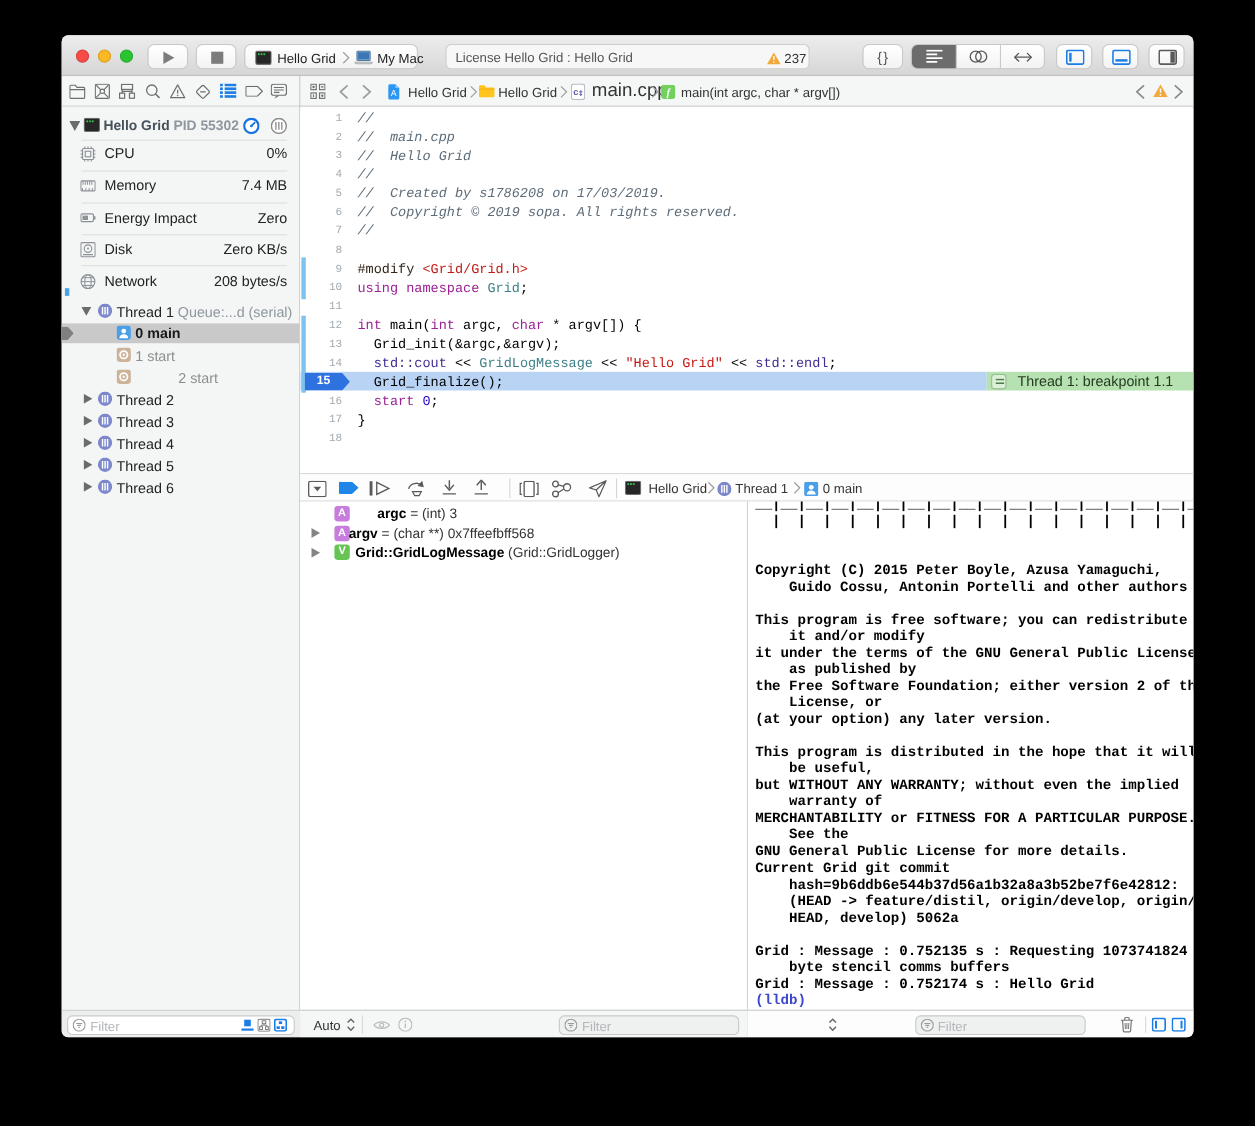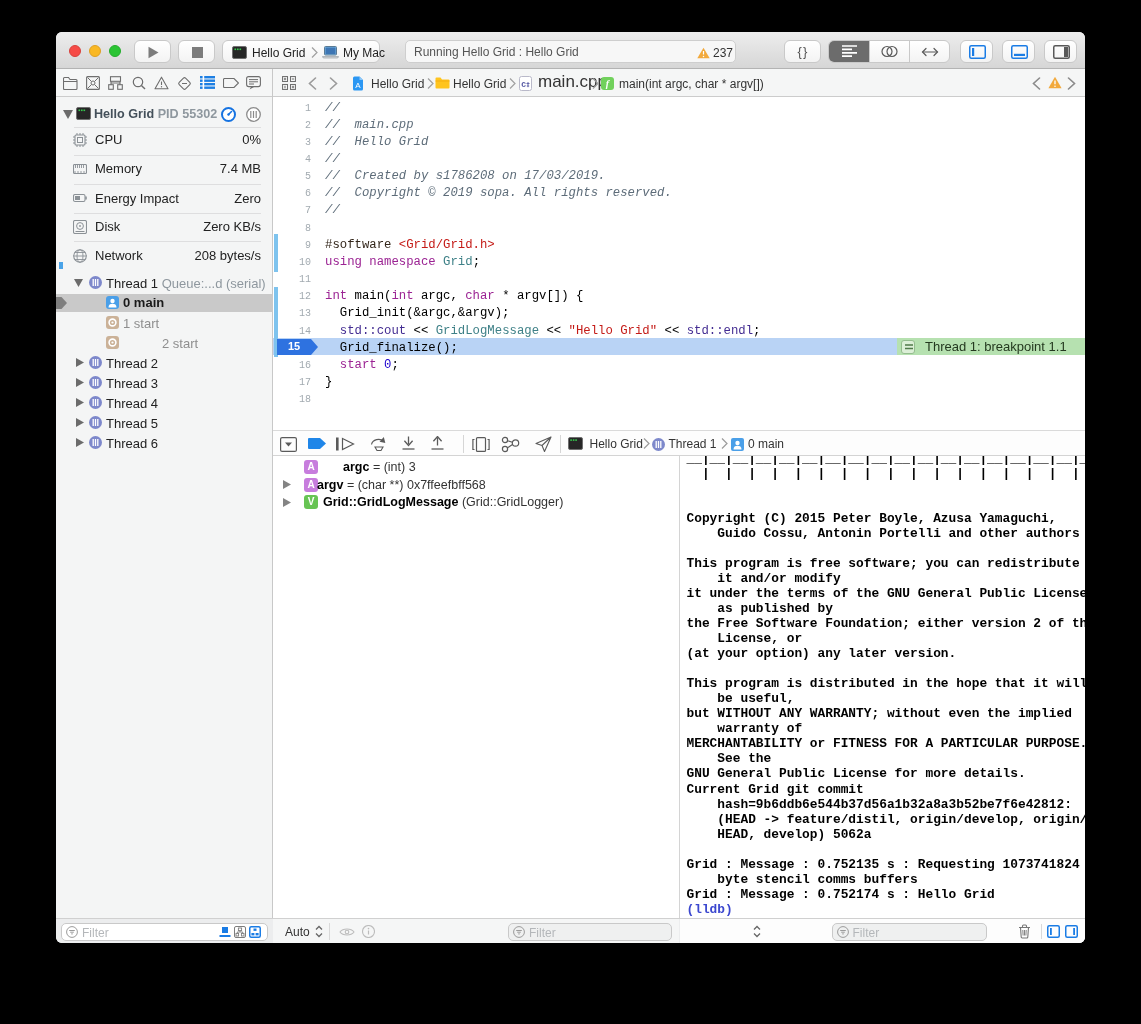--- a/index.html
+++ b/index.html
@@ -99,21 +99,21 @@
           <path d="M1 0.5 L6 5.5 L1 10.5" fill="none" stroke="#a0a0a0" stroke-width="1.2"></path>
         </svg>
       <svg class="abs" style="left:99px; top:5px;" width="17" height="13" viewBox="0 0 17 13">
           <rect x="2.5" y="0.5" width="12" height="8.5" rx="1" fill="#79b6e4" stroke="#5a7a94"></rect>
           <rect x="3.5" y="1.5" width="10" height="6.5" fill="#3e76b4"></rect>
           <path d="M0.5 10.5 h16 a1.5 1.5 0 0 1 -1.5 1.5 h-13 a1.5 1.5 0 0 1 -1.5 -1.5 Z" fill="#d5d7da" stroke="#9aa0a6" stroke-width="0.7"></path>
         </svg>
       <div class="abs" style="left:120px; top:4.5px; font-size:12px; color:#222;">My Mac</div>
     </div>
     <div id="statuspill">
-      <div class="msg">Running Hello Grid : Hello Grid</div>
+      <div class="msg">License Hello Grid : Hello Grid</div>
       <svg class="abs" style="left:291px; top:6px;" width="13" height="12" viewBox="0 0 13 12">
           <path d="M6.5 0.7 L12.7 11.3 H0.3 Z" fill="#f2a93c"></path>
           <path d="M6.5 4 V7.6" stroke="#fff" stroke-width="1.2"></path>
           <circle cx="6.5" cy="9.4" r="0.75" fill="#fff"></circle>
         </svg>
       <div class="abs" style="left:307px; top:4.5px; font-size:12px; color:#333;">237</div>
     </div>
     <div class="btn" id="libbtn" style="left:728px; width:37px;">
       <div style="margin:3px 0 0 0; text-align:center; font-size:13px; color:#555;">{ }</div>
     </div>
@@ -424,21 +424,21 @@
 17
 18</div>
     <div id="code"><span class="c">//</span>
 <span class="c">//  main.cpp</span>
 <span class="c">//  Hello Grid</span>
 <span class="c">//</span>
 <span class="c">//  Created by s1786208 on 17/03/2019.</span>
 <span class="c">//  Copyright © 2019 sopa. All rights reserved.</span>
 <span class="c">//</span>
 
-<span style="color:#33261a;">#software</span> <span class="s">&lt;Grid/Grid.h&gt;</span>
+<span style="color:#33261a;">#modify</span> <span class="s">&lt;Grid/Grid.h&gt;</span>
 <span class="k">using namespace</span> <span class="t">Grid</span>;
 
 <span class="k">int</span> main(<span class="k">int</span> argc, <span class="k">char</span> * argv[]) {
   Grid_init(&amp;argc,&amp;argv);
   <span class="f">std::cout</span> &lt;&lt; <span class="t">GridLogMessage</span> &lt;&lt; <span class="s">"Hello Grid"</span> &lt;&lt; <span class="f">std::endl</span>;
   Grid_finalize();
   <span class="k">start</span> <span class="n">0</span>;
 }
 </div>
     <div id="bpbadge">

